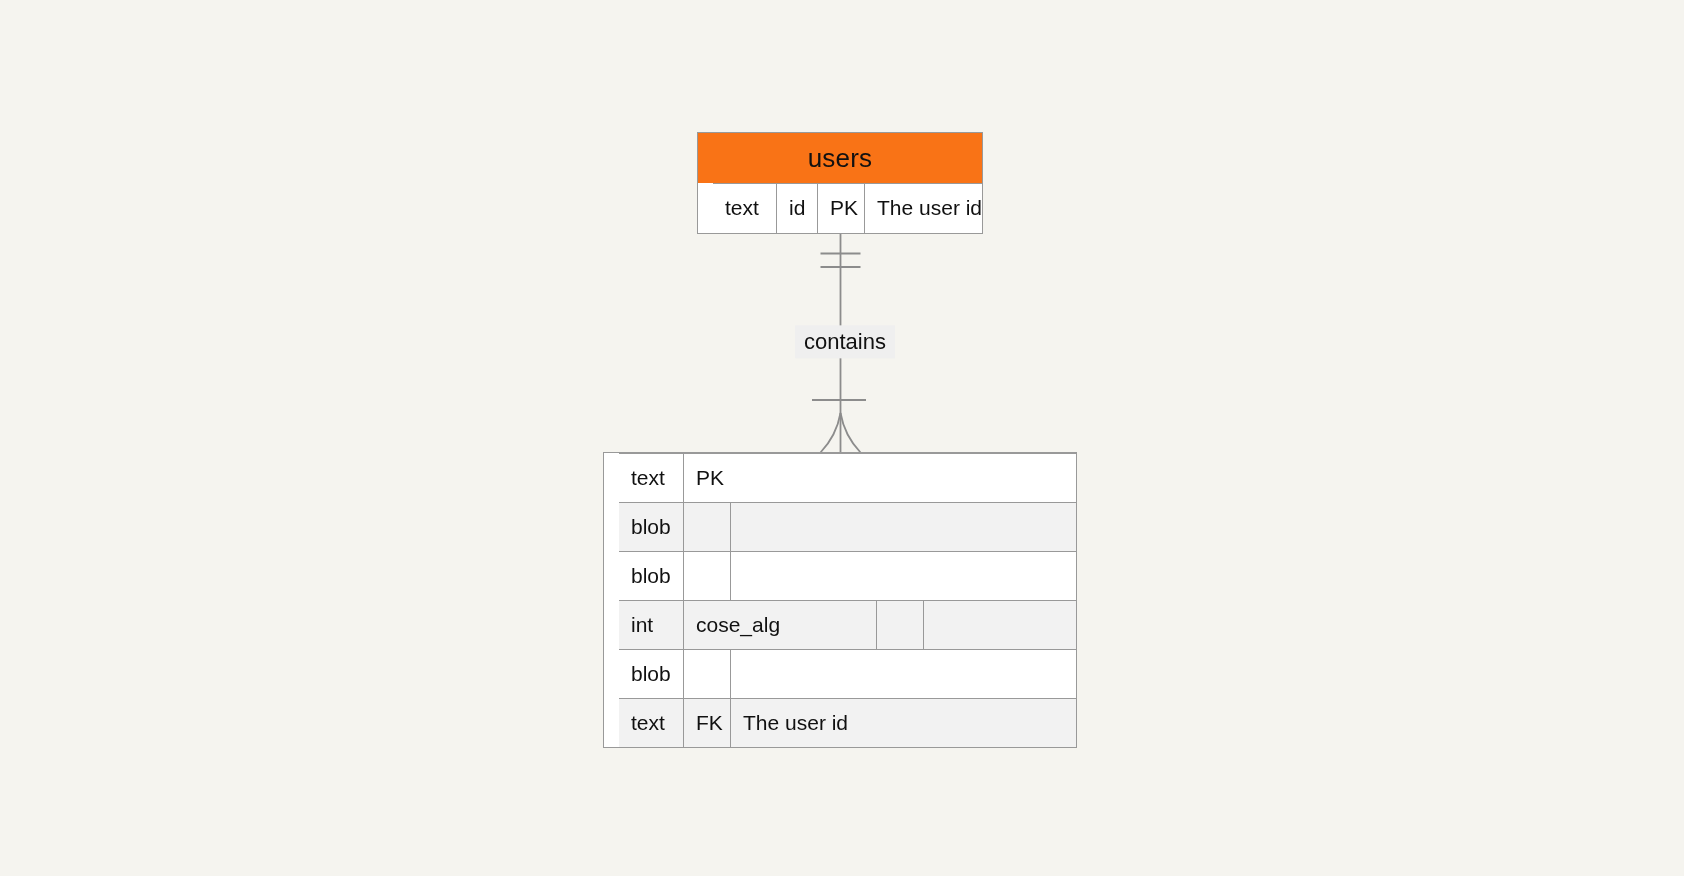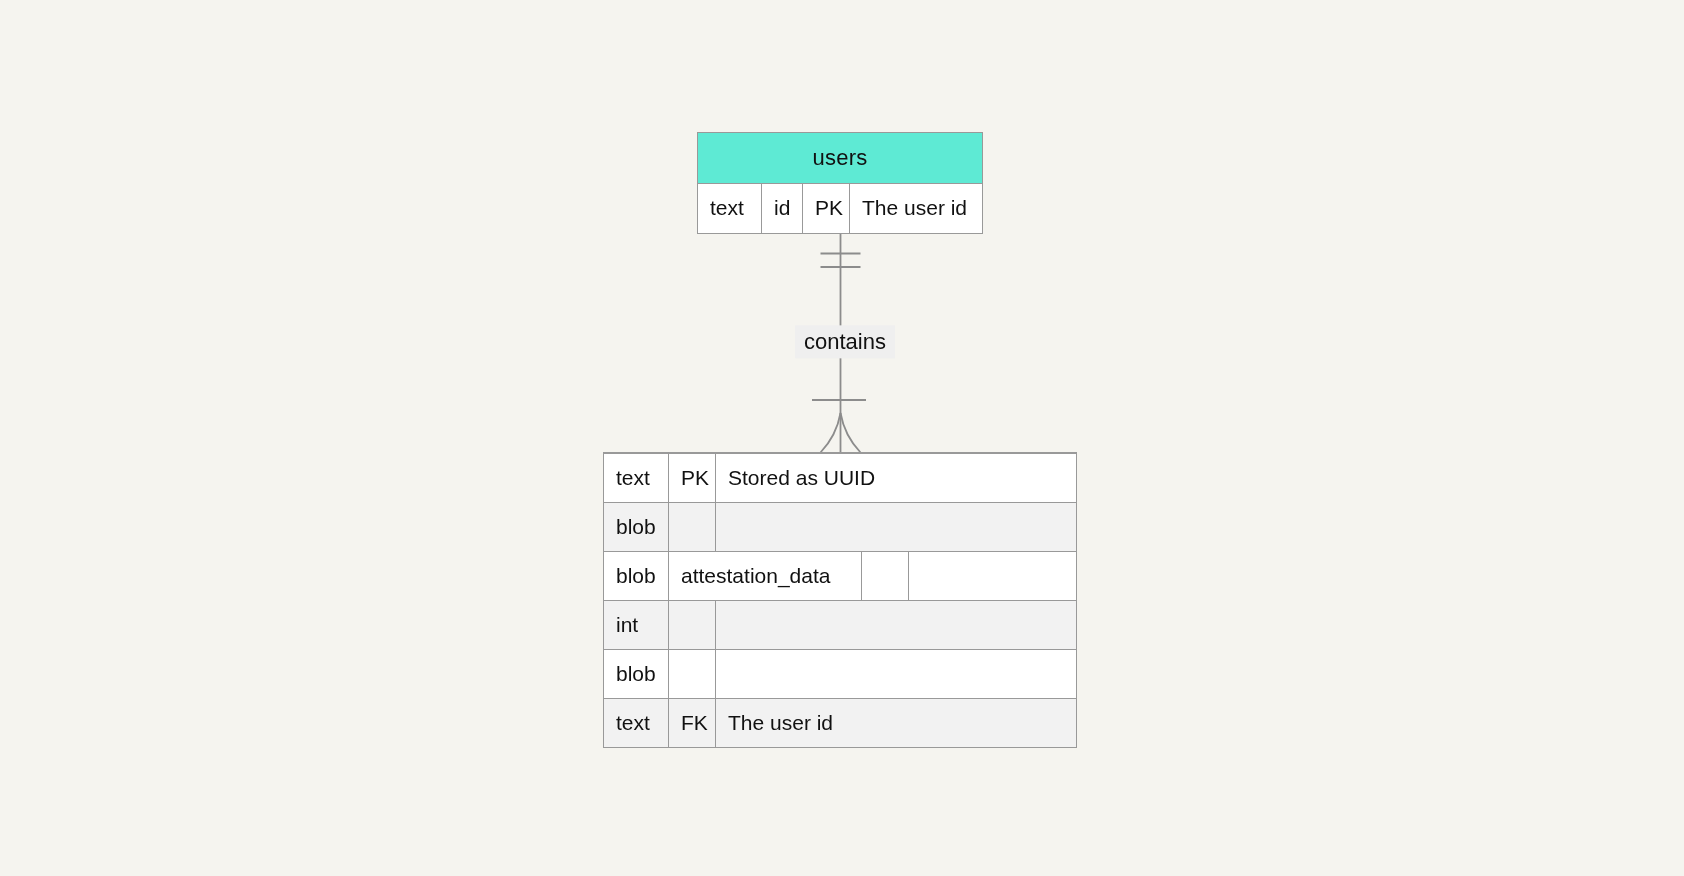--- a/index.html
+++ b/index.html
@@ -25,31 +25,32 @@
     top: 0;
     pointer-events: none;
   }
   .entity {
     position: absolute;
     border: 1.5px solid #999999;
     background: #ffffff;
     box-sizing: border-box;
   }
   .entity-header {
-    background: #5eead4;
+    background: #f97316;
     display: flex;
     align-items: center;
     justify-content: center;
-    font-size: 22px;
+    font-size: 26px;
     letter-spacing: 0.2px;
   }
   .entity-row {
     display: flex;
     border-top: 1.5px solid #999999;
     background: #ffffff;
+    margin-left: 15px;
   }
   .entity-row:nth-child(odd) {
     background: #f2f2f2;
   }
   
   .rows .entity-row:nth-child(odd) { background: #ffffff; }
   .rows .entity-row:nth-child(even) { background: #f2f2f2; }
   .cell {
     display: flex;
     align-items: center;
@@ -123,35 +124,34 @@
     </div>
   </div>
 
   <div class="rel-label">contains</div>
 
   <div class="entity entity-public-keys">
     <div class="rows">
       <div class="entity-row">
         <div class="cell c-type">text</div>
         <div class="cell c-key">PK</div>
-        <div class="cell c-comment">Stored as UUID</div>
       </div>
       <div class="entity-row">
         <div class="cell c-type">blob</div>
         <div class="cell c-key"></div>
         <div class="cell c-comment"></div>
       </div>
       <div class="entity-row">
         <div class="cell c-type">blob</div>
-        <div class="cell c-name">attestation_data</div>
         <div class="cell c-key"></div>
         <div class="cell c-comment"></div>
       </div>
       <div class="entity-row">
         <div class="cell c-type">int</div>
+        <div class="cell c-name">cose_alg</div>
         <div class="cell c-key"></div>
         <div class="cell c-comment"></div>
       </div>
       <div class="entity-row">
         <div class="cell c-type">blob</div>
         <div class="cell c-key"></div>
         <div class="cell c-comment"></div>
       </div>
       <div class="entity-row">
         <div class="cell c-type">text</div>

